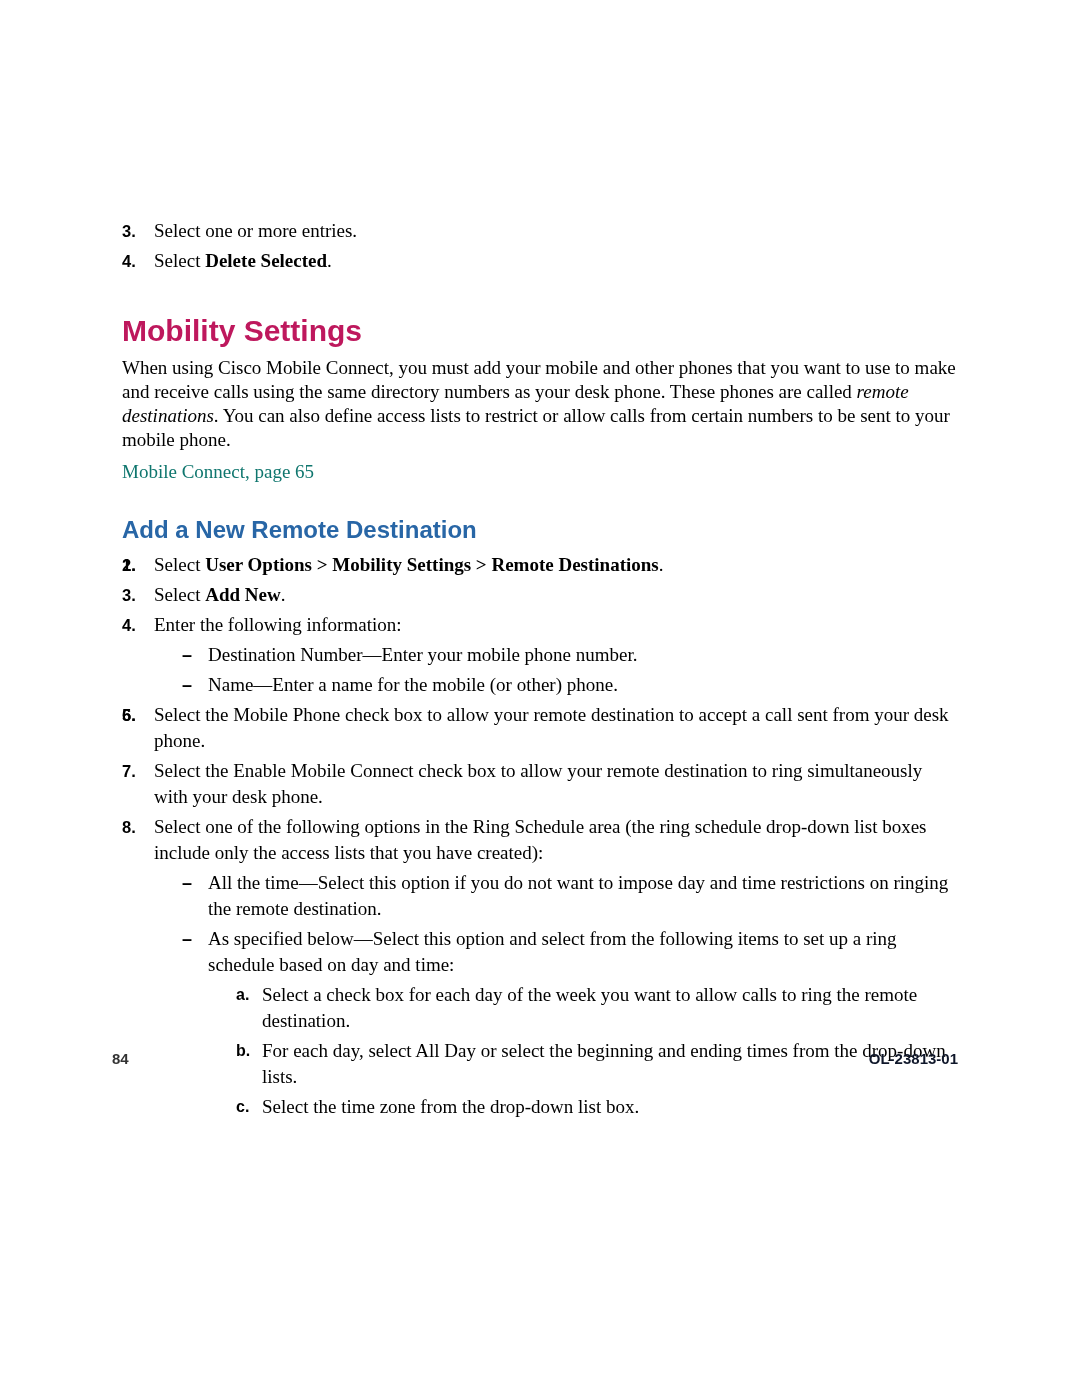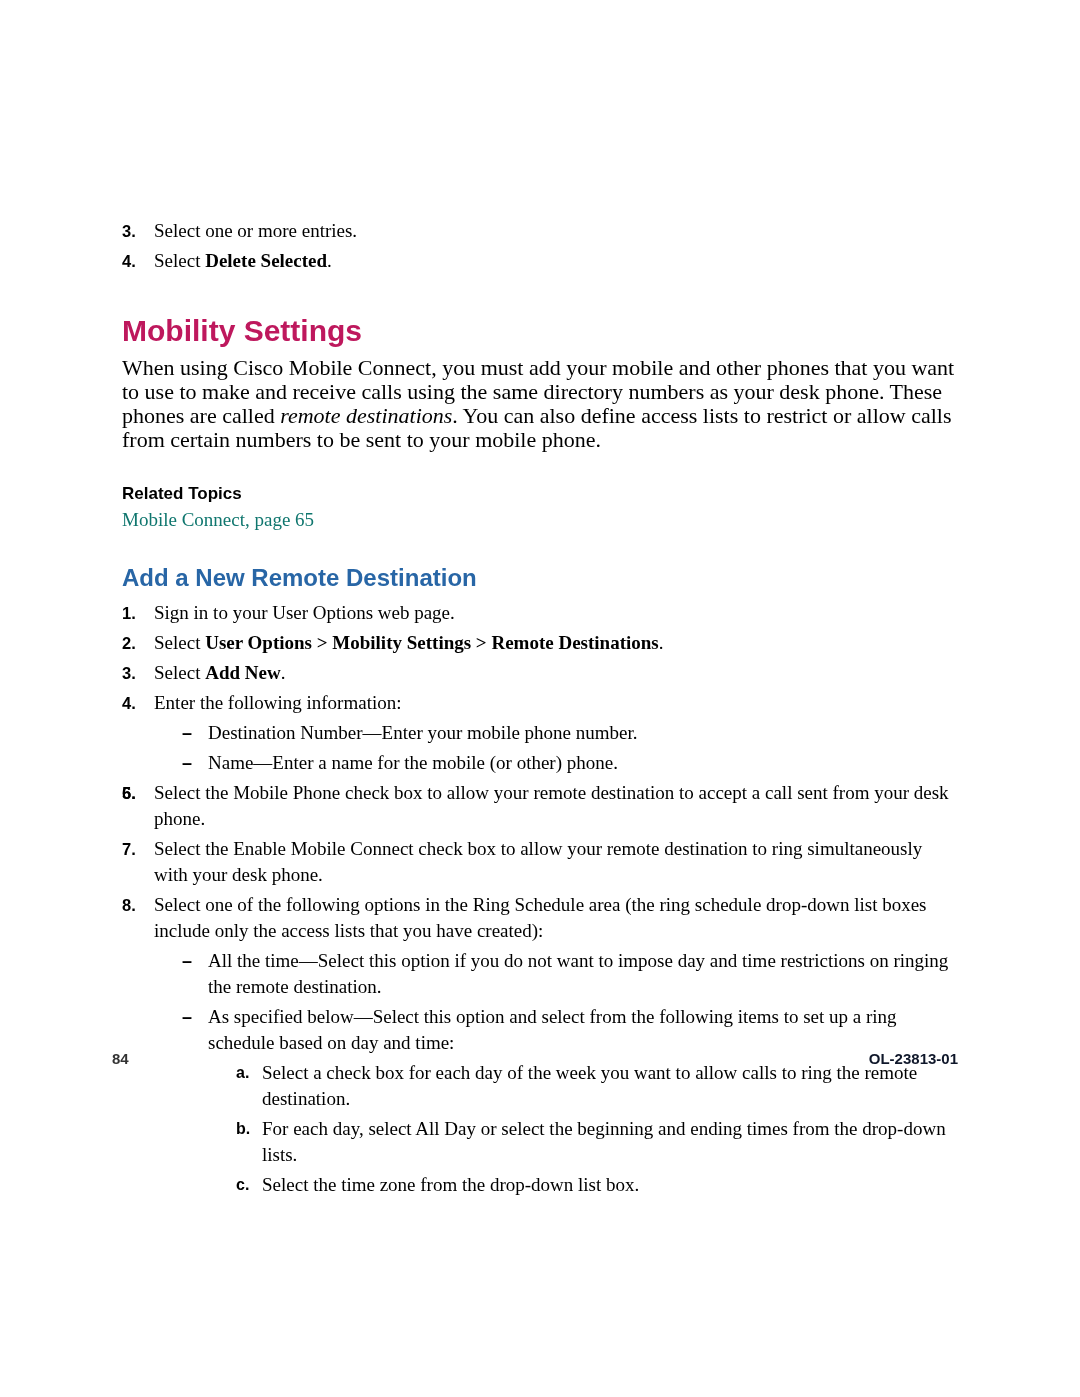--- a/index.html
+++ b/index.html
@@ -45,21 +45,21 @@
     margin: 40px 0 8px 0;
   }
   .h2 {
     font-family: Arial, Helvetica, sans-serif;
     font-weight: bold;
     color: #2866a6;
     font-size: 24px;
     margin: 32px 0 8px 0;
   }
   .para {
-    font-size: 22px;
+    font-size: 19px;
     line-height: 24px;
     margin: 0 0 8px 0;
   }
   .italic { font-style: italic; }
   .related-heading {
     font-family: Arial, Helvetica, sans-serif;
     font-weight: bold;
     font-size: 17px;
     margin: 32px 0 4px 0;
   }
@@ -143,29 +143,27 @@
       <span>Select </span><span class="bold-inline">Delete Selected</span><span>.</span>
     </li>
   </ul>
 
   <div class="h1">Mobility Settings</div>
 
   <p class="para">
     <span>When using Cisco Mobile Connect, you must add your mobile and other phones that you want to use to make and receive calls using the same directory numbers as your desk phone. These phones are called </span><span class="italic">remote destinations</span><span>. You can also define access lists to restrict or allow calls from certain numbers to be sent to your mobile phone.</span>
   </p>
 
-  <div class="related-heading">Related Topics</div>
   <div class="link">Mobile Connect, page 65</div>
 
   <div class="h2">Add a New Remote Destination</div>
 
   <ul class="ol-top">
     <li>
       <span class="marker">1.</span>
-      <span>Sign in to your User Options web page.</span>
     </li>
     <li>
       <span class="marker">2.</span>
       <span>Select </span><span class="bold-inline">User Options &gt; Mobility Settings &gt; Remote Destinations</span><span>.</span>
     </li>
     <li>
       <span class="marker">3.</span>
       <span>Select </span><span class="bold-inline">Add New</span><span>.</span>
     </li>
     <li>

